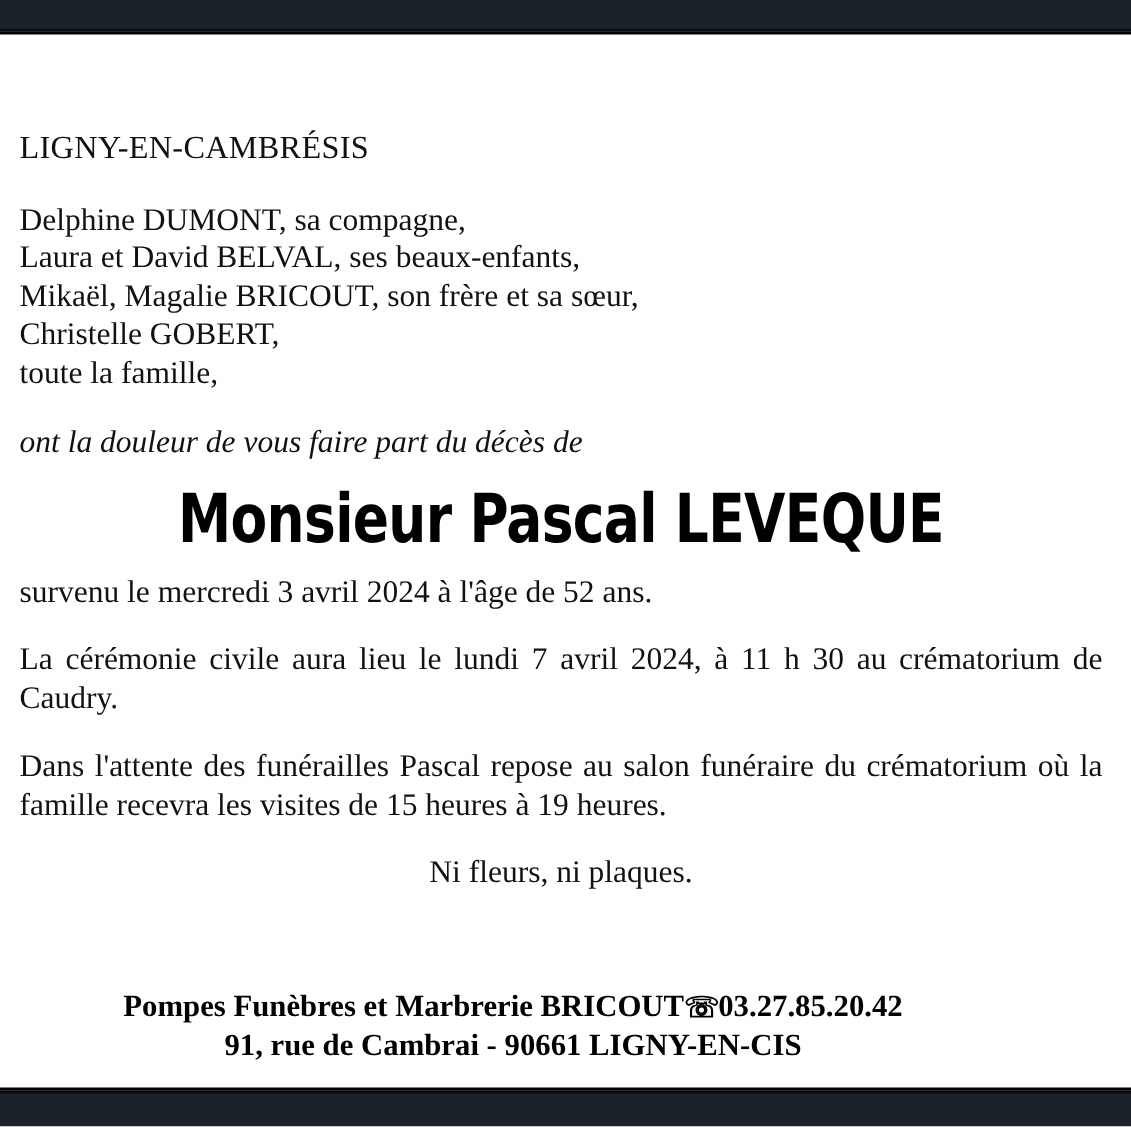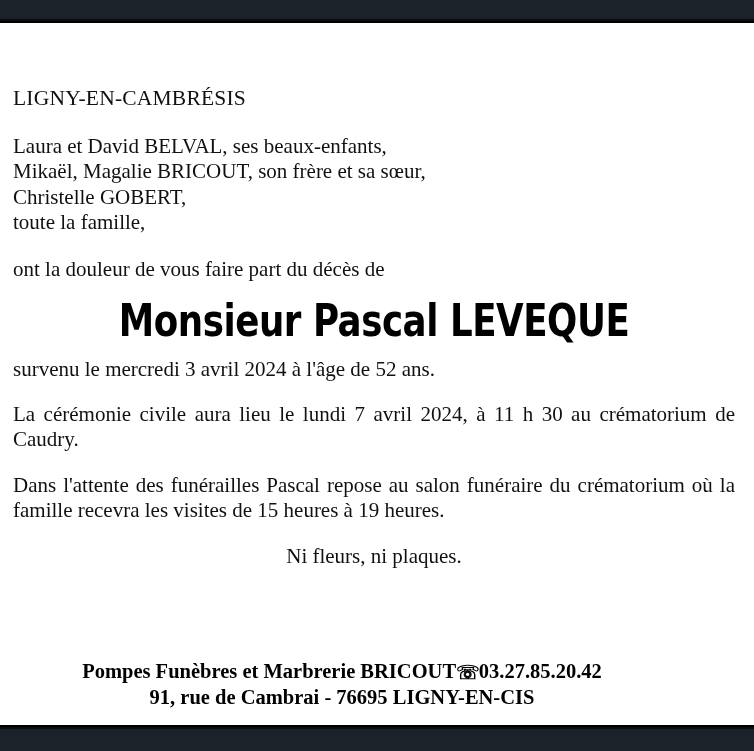--- a/index.html
+++ b/index.html
@@ -82,20 +82,21 @@
     line-height: 25.5px;
   }
   .family-list div {
     white-space: nowrap;
   }
 
   .announce {
     margin-top: 21px;
     font-size: 21px;
     line-height: 25px;
+    font-style: italic;
   }
 
   .deceased-name {
     margin-top: 14px;
     text-align: center;
     font-family: "DejaVu Sans Condensed", "Liberation Sans Narrow", "Liberation Sans", sans-serif;
     font-weight: 700;
     font-size: 45px;
     line-height: 50px;
     letter-spacing: -0.5px;
@@ -155,20 +156,21 @@
 <div class="page">
 
   <div class="bar bar-top"></div>
   <div class="hairline-top"></div>
 
   <div class="content">
 
     <div class="locality">LIGNY-EN-CAMBRÉSIS</div>
 
     <div class="family-list">
+      <div>Delphine DUMONT, sa compagne,</div>
       <div>Laura et David BELVAL, ses beaux-enfants,</div>
       <div>Mikaël, Magalie BRICOUT, son frère et sa sœur,</div>
       <div>Christelle GOBERT,</div>
       <div>toute la famille,</div>
     </div>
 
     <div class="announce">ont la douleur de vous faire part du décès de</div>
 
     <div class="deceased-name">Monsieur Pascal LEVEQUE</div>
 
@@ -177,19 +179,19 @@
     <div class="para">La cérémonie civile aura lieu le lundi 7 avril 2024, à 11 h 30 au crématorium de Caudry.</div>
 
     <div class="para">Dans l'attente des funérailles Pascal repose au salon funéraire du crématorium où la famille recevra les visites de 15 heures à 19 heures.</div>
 
     <div class="closing">Ni fleurs, ni plaques.</div>
 
   </div>
 
   <div class="footer">
     <div class="line"><span>Pompes Funèbres et Marbrerie BRICOUT</span><span class="phone-icon">☏</span><span>03.27.85.20.42</span></div>
-    <div class="line">91, rue de Cambrai - 76695 LIGNY-EN-CIS</div>
+    <div class="line">91, rue de Cambrai - 90661 LIGNY-EN-CIS</div>
   </div>
 
   <div class="hairline-bottom"></div>
   <div class="bar bar-bottom"></div>
 
 </div>
 
 </body></html>

